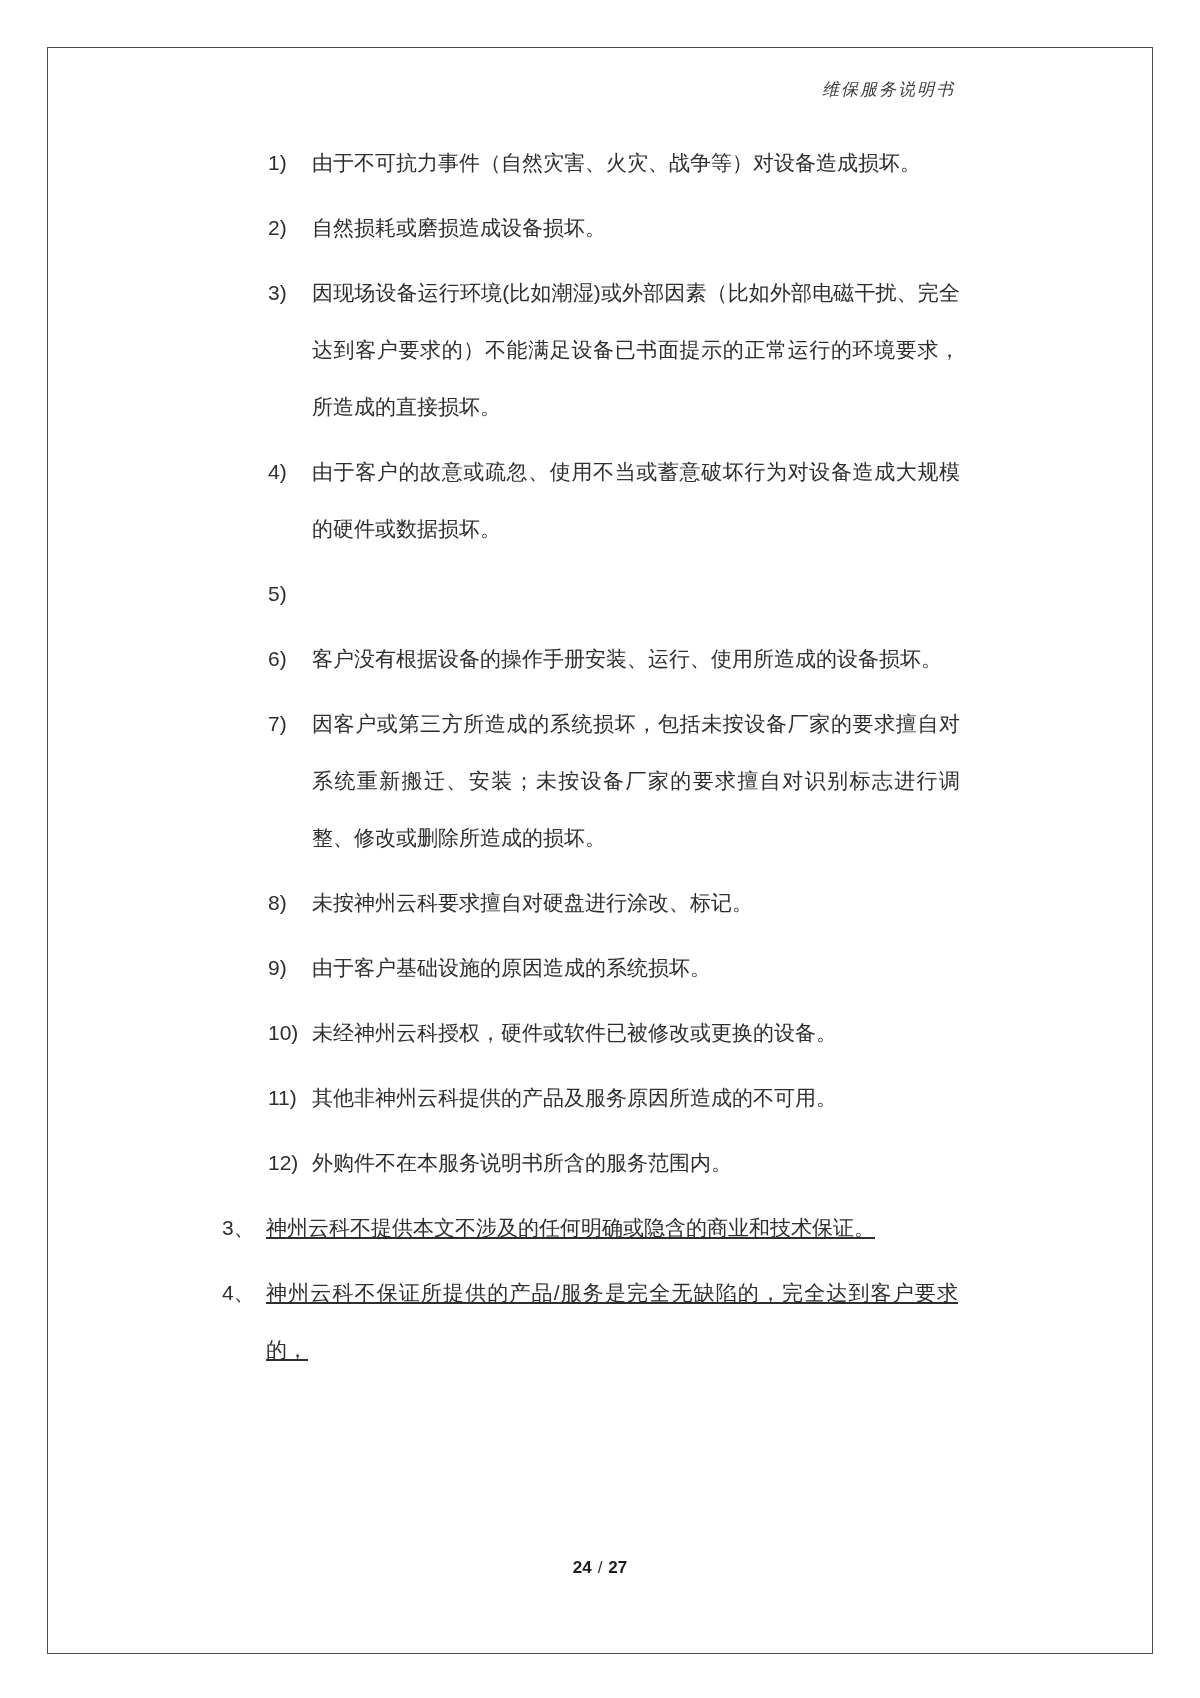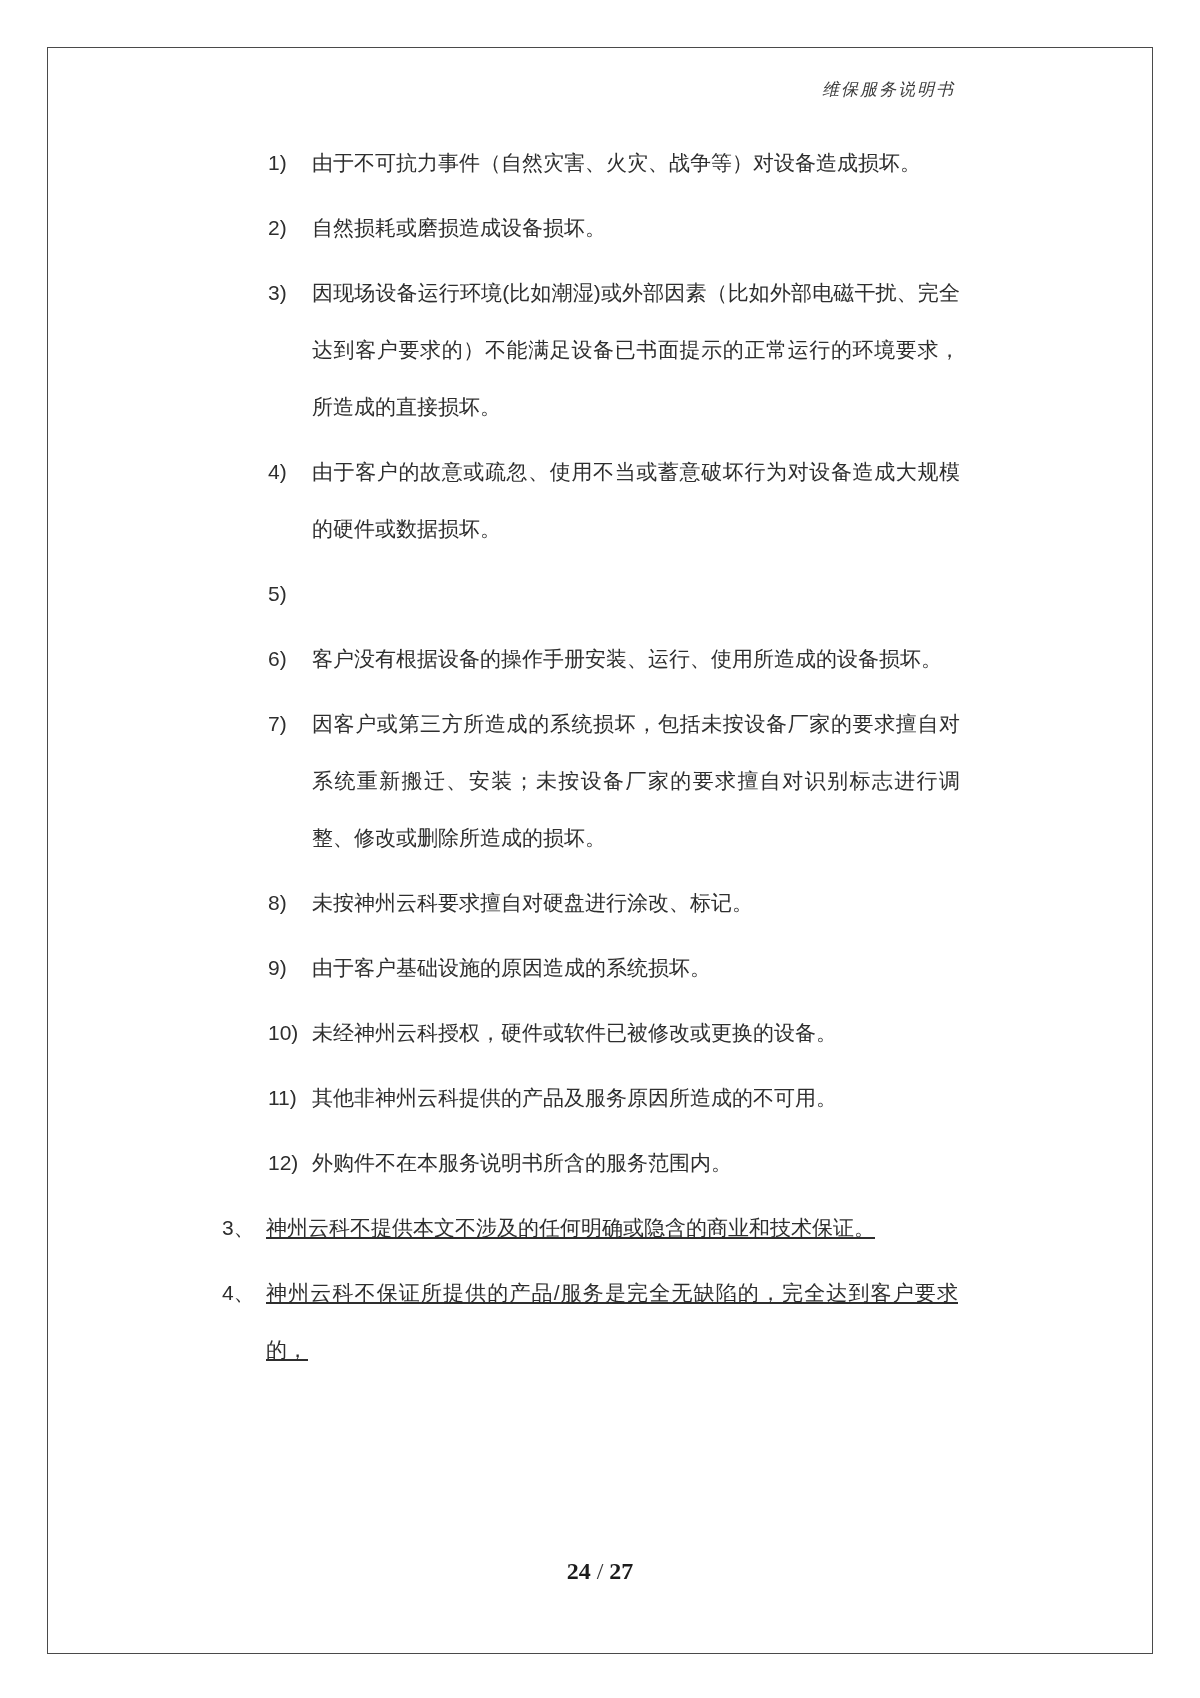--- a/index.html
+++ b/index.html
@@ -70,22 +70,22 @@
   .txt {
     text-align: justify;
     text-justify: inter-ideograph;
   }
   .footer {
     position: absolute;
     top: 1558px;
     left: 0;
     width: 100%;
     text-align: center;
-    font-family: Liberation Serif, serif;
-    font-size: 24px;
+    font-family: Liberation Sans, sans-serif;
+    font-size: 17px;
     color: #1c1c1c;
   }
   .footer .pg { font-weight: bold; }
   .footer .sep { font-weight: normal; padding: 0 6px; color: #333; }
 </style>
 </head>
 <body>
 
 <div class="page-border"></div>
 

